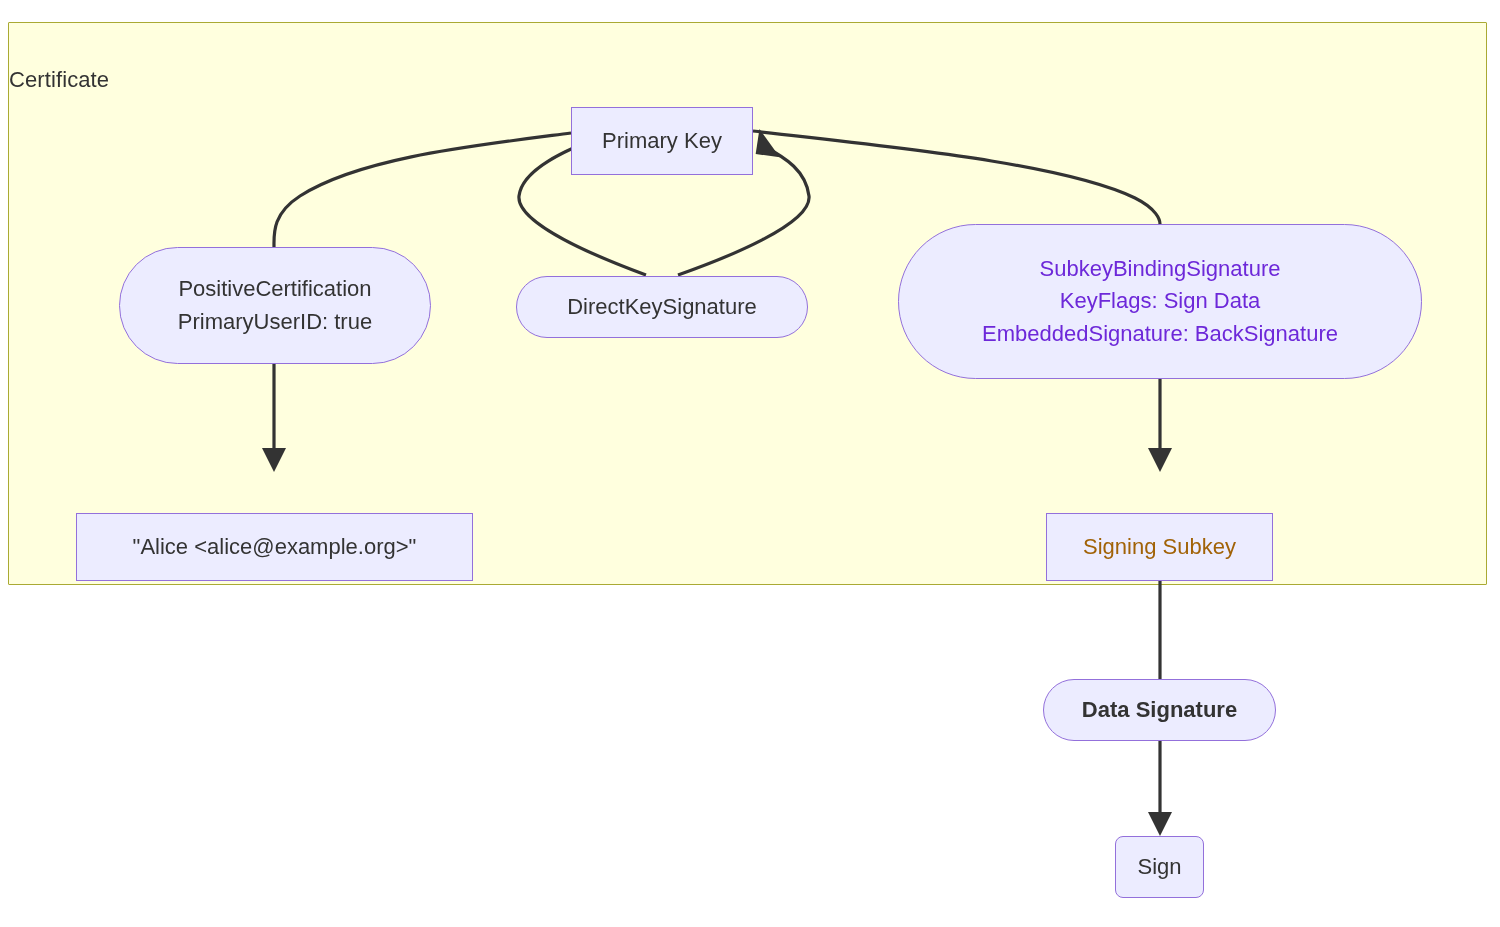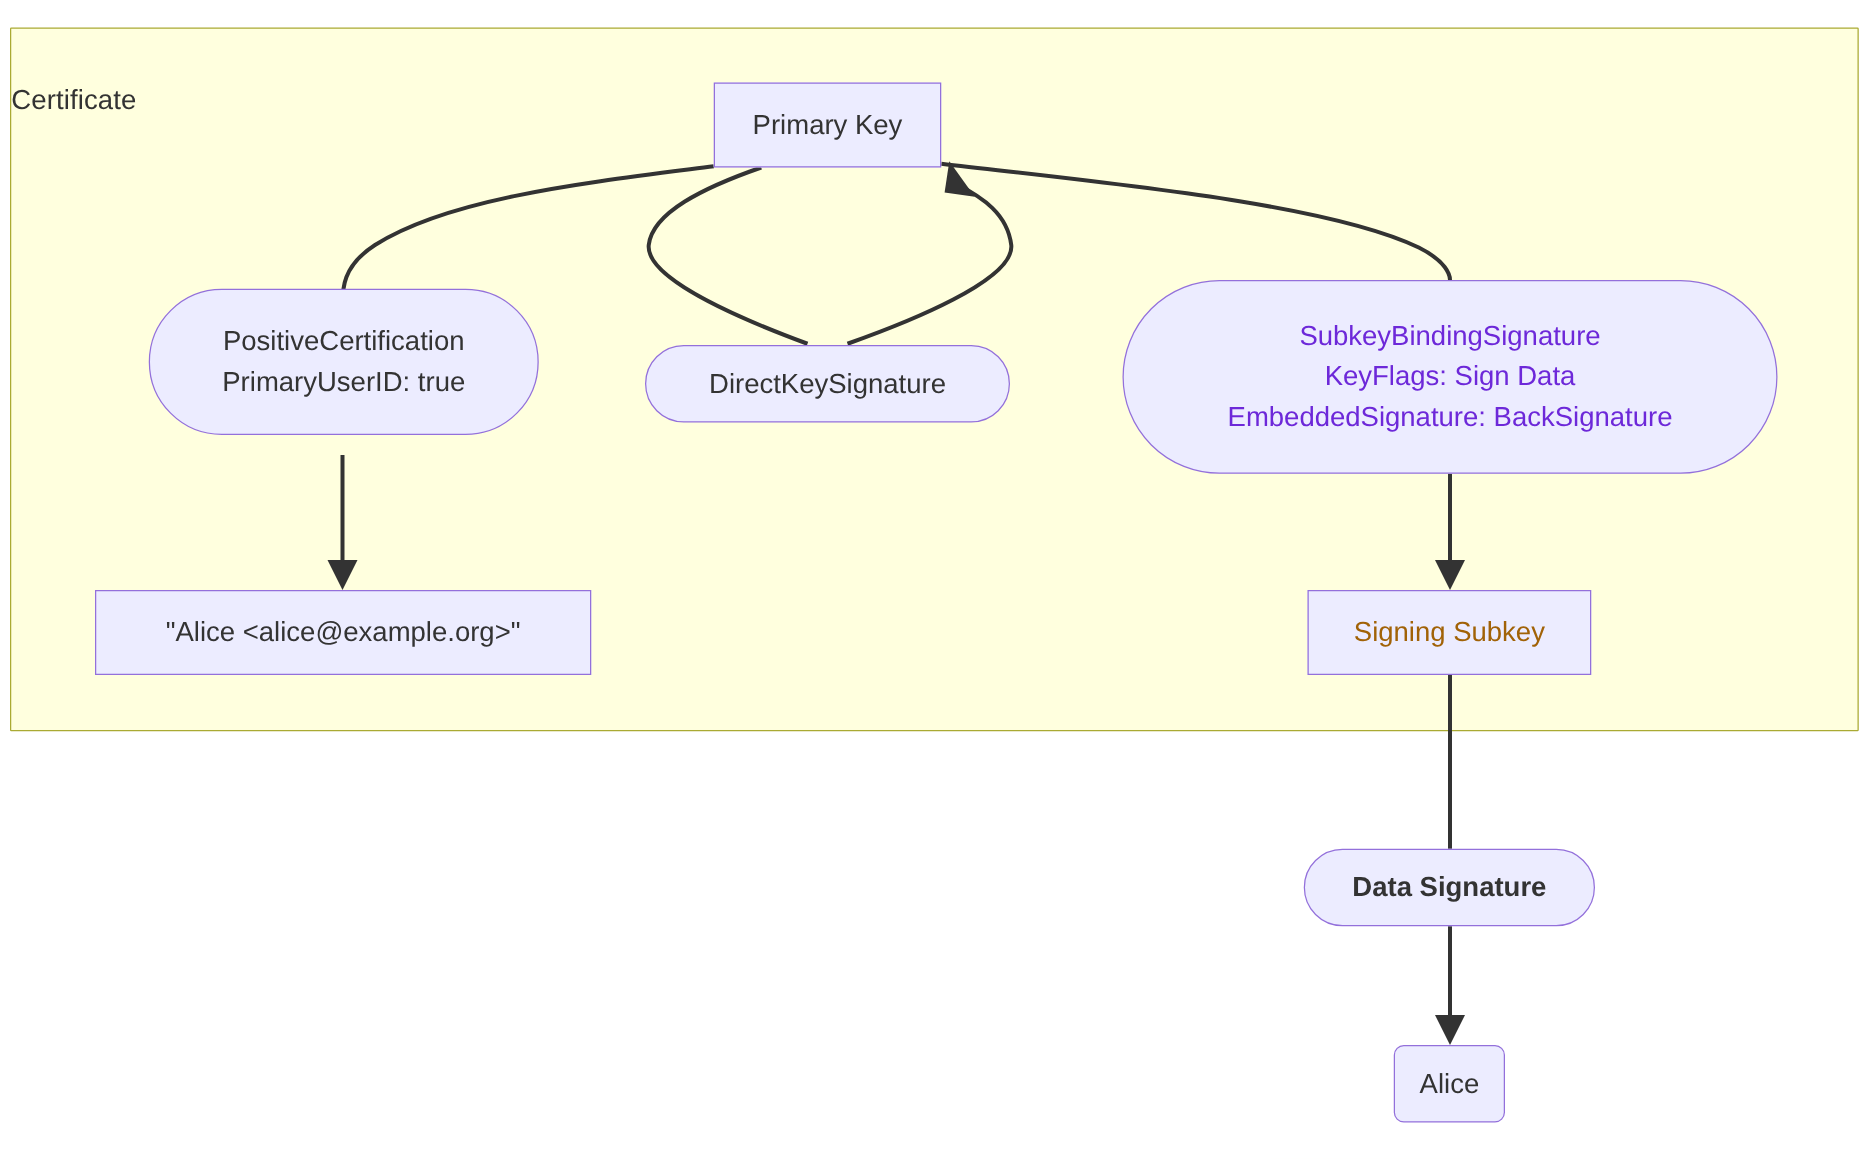--- a/index.html
+++ b/index.html
@@ -46,21 +46,21 @@
     color: #333333;
     display: flex;
     align-items: center;
     justify-content: center;
     text-align: center;
     font-size: 22px;
     line-height: 1.48;
     white-space: pre;
     z-index: 5;
   }
-  .node.rect      { border-radius: 0px; }
+  .node.rect      { border-radius: 0px; margin-top: 41px; }
   .node.round     { border-radius: 8px; }
   .node.stadium   { border-radius: 999px; }
   .node .lbl      { padding: 0 14px; }
 
   
   #edges {
     position: absolute;
     left: 0; top: 0;
     width: 1500px;
     height: 927px;
@@ -118,25 +118,25 @@
     </g>
 
     <g>
       <path class="edge-path" d="M 1160,741 L 1160,816"></path>
       <polygon class="arrow-head" points="1148,812 1172,812 1160,836"></polygon>
     </g>
   </svg>
 
   <div id="node-layer">
       <div class="node rect" style="left: 571px; top: 66px; width: 182px; height: 68px; background: rgb(236, 236, 255); border-color: rgb(147, 112, 219); color: rgb(51, 51, 51);"><span class="lbl">Primary Key</span></div>
-      <div class="node stadium" style="left: 119px; top: 231px; width: 312px; height: 117px; background: rgb(236, 236, 255); border-color: rgb(147, 112, 219); color: rgb(51, 51, 51);"><span class="lbl">PositiveCertification
+      <div class="node stadium" style="left: 119px; top: 247px; width: 312px; height: 117px; background: rgb(236, 236, 255); border-color: rgb(147, 112, 219); color: rgb(51, 51, 51);"><span class="lbl">PositiveCertification
 PrimaryUserID: true</span></div>
       <div class="node stadium" style="left: 516px; top: 276px; width: 292px; height: 62px; background: rgb(236, 236, 255); border-color: rgb(147, 112, 219); color: rgb(51, 51, 51);"><span class="lbl">DirectKeySignature</span></div>
       <div class="node stadium" style="left: 898px; top: 224px; width: 524px; height: 155px; background: rgb(236, 236, 255); border-color: rgb(147, 112, 219); color: #6d28d9;"><span class="lbl">SubkeyBindingSignature
 KeyFlags: Sign Data
 EmbeddedSignature: BackSignature</span></div>
       <div class="node rect" style="left: 76px; top: 472px; width: 397px; height: 68px; background: rgb(236, 236, 255); border-color: rgb(147, 112, 219); color: rgb(51, 51, 51);"><span class="lbl">"Alice &lt;alice@example.org&gt;"</span></div>
       <div class="node rect" style="left: 1046px; top: 472px; width: 227px; height: 68px; background: rgb(236, 236, 255); border-color: rgb(147, 112, 219); color: #a16207;"><span class="lbl">Signing Subkey</span></div>
       <div class="node stadium" style="left: 1043px; top: 679px; width: 233px; height: 62px; background: rgb(236, 236, 255); border-color: rgb(147, 112, 219); color: rgb(51, 51, 51); font-weight: bold;"><span class="lbl">Data Signature</span></div>
-      <div class="node round" style="left: 1115px; top: 836px; width: 89px; height: 62px; background: rgb(236, 236, 255); border-color: rgb(147, 112, 219); color: rgb(51, 51, 51);"><span class="lbl">Alice</span></div>
+      <div class="node round" style="left: 1115px; top: 836px; width: 89px; height: 62px; background: rgb(236, 236, 255); border-color: rgb(147, 112, 219); color: rgb(51, 51, 51);"><span class="lbl">Sign</span></div>
     </div>
 
 </div>
 
 </body></html>

